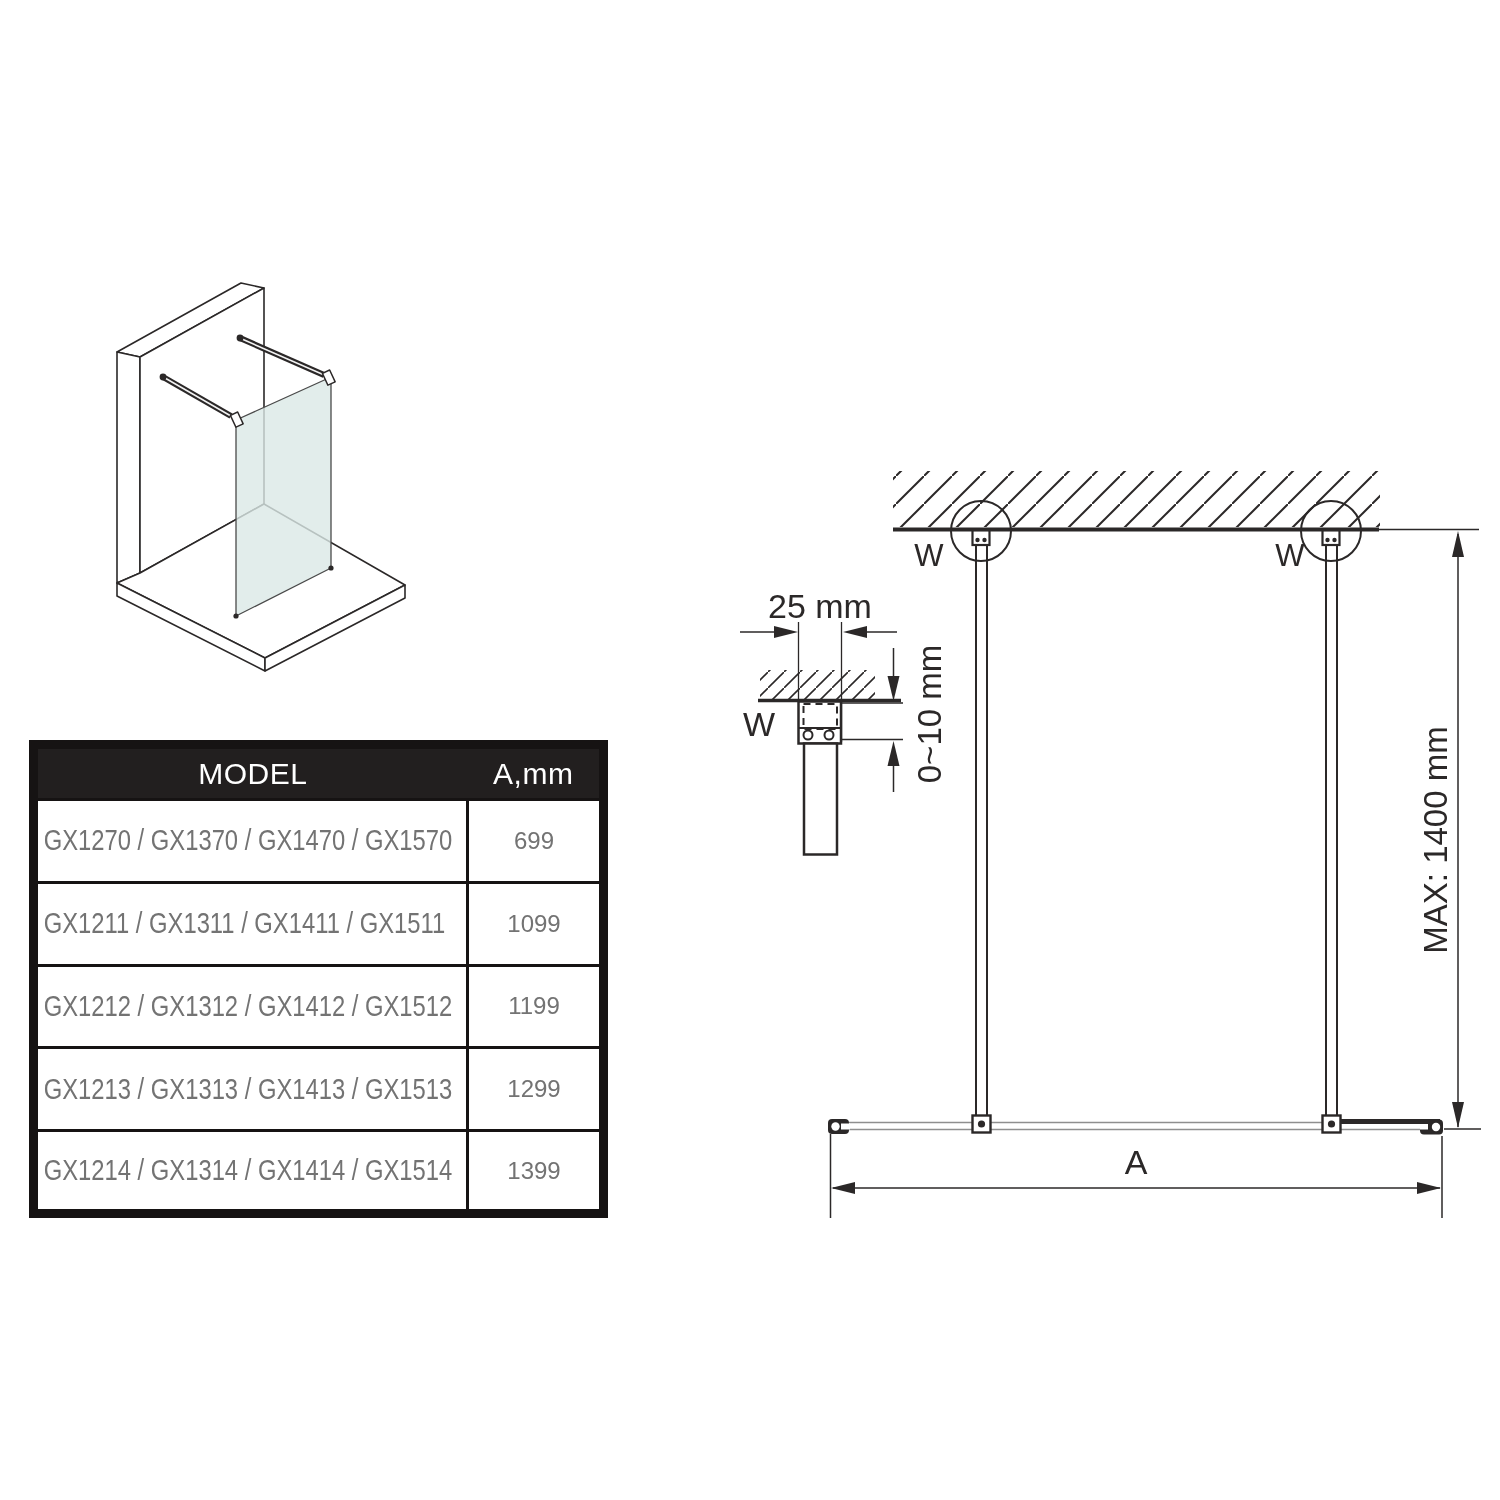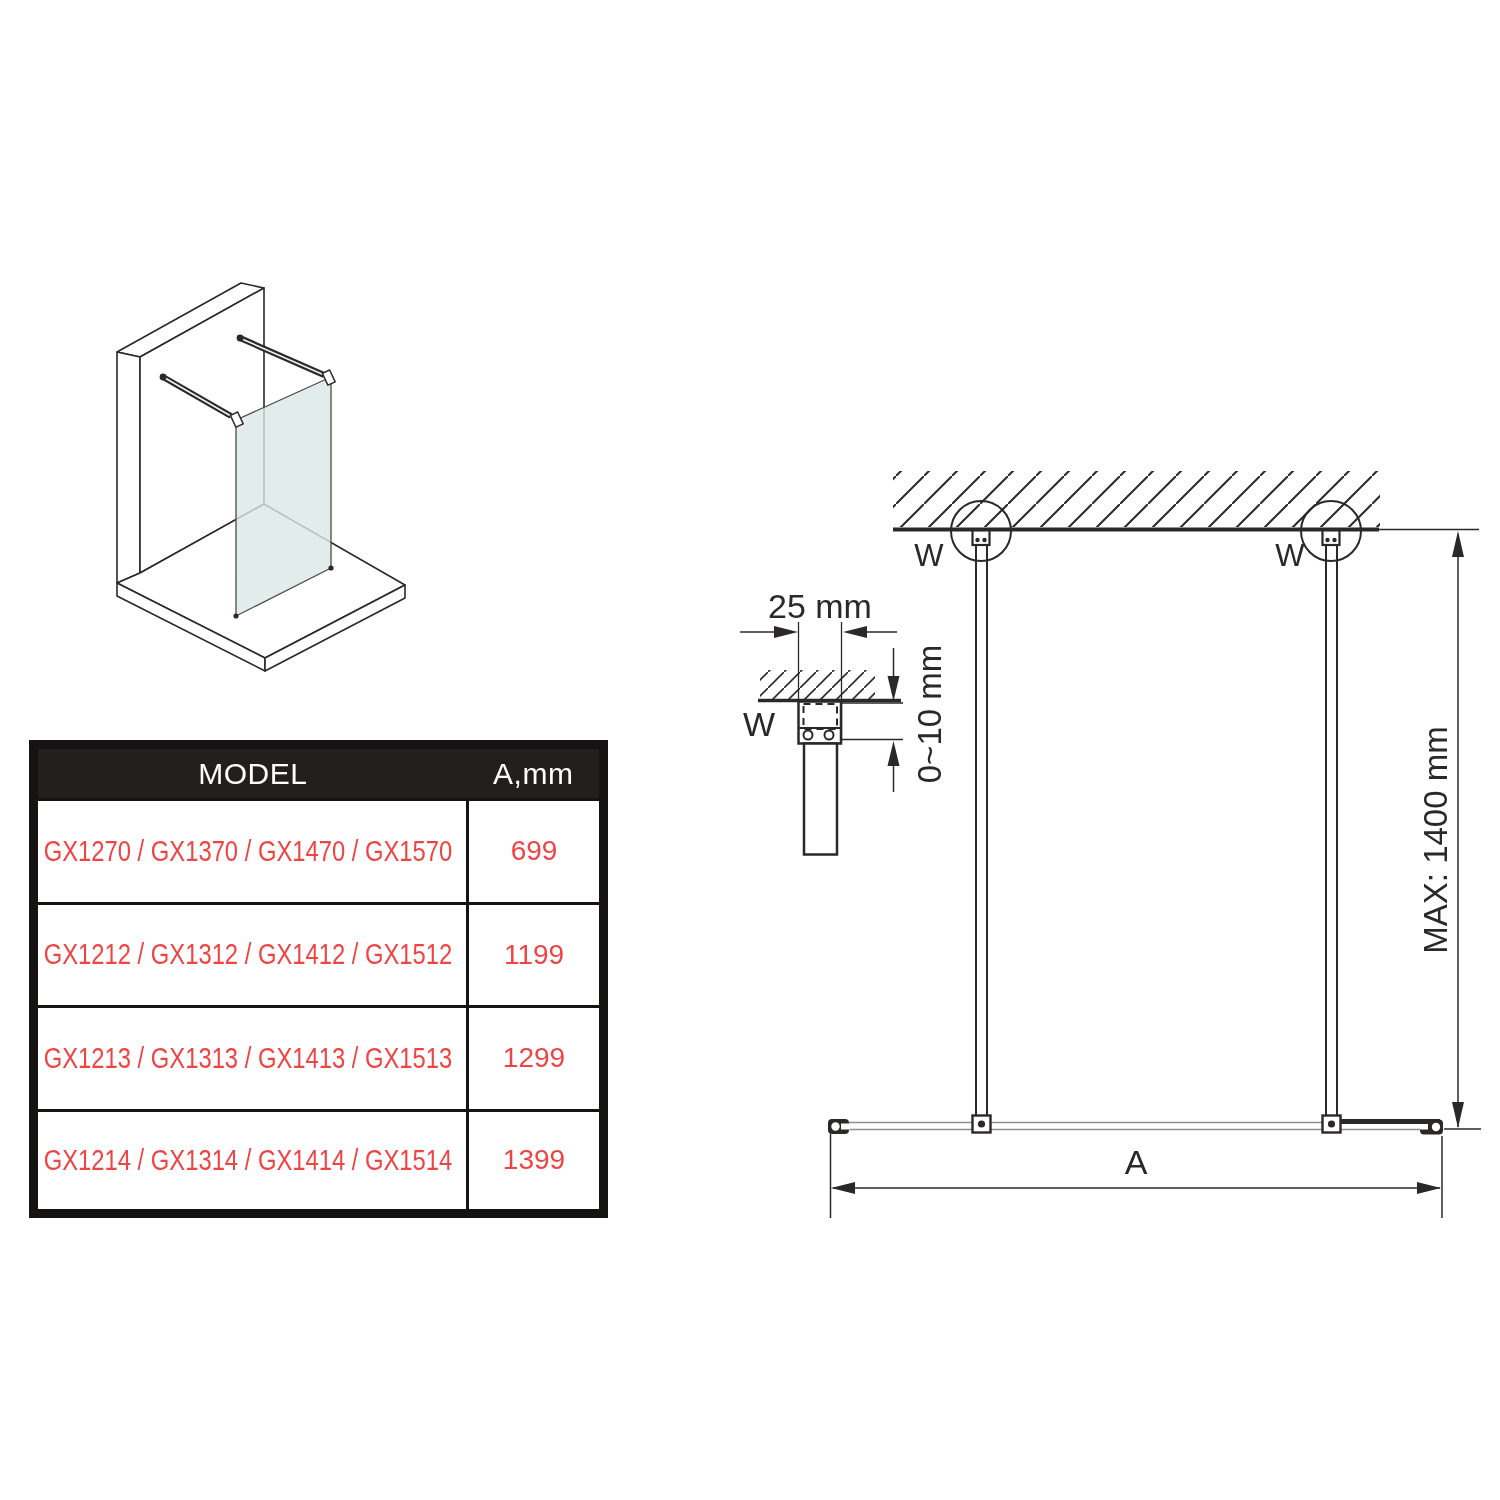--- a/index.html
+++ b/index.html
@@ -14,23 +14,23 @@
   .diag-svg{position:absolute;left:720px;top:430px;width:780px;height:810px;}
   .tbl-wrap{position:absolute;left:29px;top:740px;width:579px;height:478px;}
   table.spec{border-collapse:collapse;width:100%;height:100%;table-layout:fixed;
     border:9px solid var(--table-border);}
   table.spec thead tr{height:55px;background:var(--table-header-bg);}
   table.spec thead th{color:var(--table-header-text);font-weight:normal;
     font-size:30px;letter-spacing:.5px;}
   table.spec th.c-model{width:434px;}
   table.spec tbody tr{height:52px;background:#fff;}
   table.spec tbody td{border-top:3px solid var(--table-border);font-size:29px;
-    color:#ef4444;white-space:nowrap;overflow:visible;}
+    color:#737373;white-space:nowrap;overflow:visible;}
   table.spec tbody td.c-a{border-left:3px solid var(--table-border);text-align:center;
-    font-size:28px;}
+    font-size:24px;}
   td .model-text{display:inline-block;transform:scaleX(.82);transform-origin:left center;
     padding-left:7px;}
   
   .ln{stroke:var(--line);fill:none;}
   .fill-ln{fill:var(--line);stroke:none;}
   .white{fill:#ffffff;}
   .glass-face{fill:var(--glass);}
   text{fill:var(--line);font-family:"Liberation Sans",sans-serif;}
 </style>
 </head>
@@ -76,20 +76,24 @@
           <th class="c-model">MODEL</th>
           <th class="c-a">A,mm</th>
         </tr>
       </thead>
       <tbody>
           <tr>
             <td class="c-model"><span class="model-text">GX1270 / GX1370 / GX1470 / GX1570</span></td>
             <td class="c-a">699</td>
           </tr>
           <tr>
+            <td class="c-model"><span class="model-text">GX1211 / GX1311 / GX1411 / GX1511</span></td>
+            <td class="c-a">1099</td>
+          </tr>
+          <tr>
             <td class="c-model"><span class="model-text">GX1212 / GX1312 / GX1412 / GX1512</span></td>
             <td class="c-a">1199</td>
           </tr>
           <tr>
             <td class="c-model"><span class="model-text">GX1213 / GX1313 / GX1413 / GX1513</span></td>
             <td class="c-a">1299</td>
           </tr>
           <tr>
             <td class="c-model"><span class="model-text">GX1214 / GX1314 / GX1414 / GX1514</span></td>
             <td class="c-a">1399</td>

